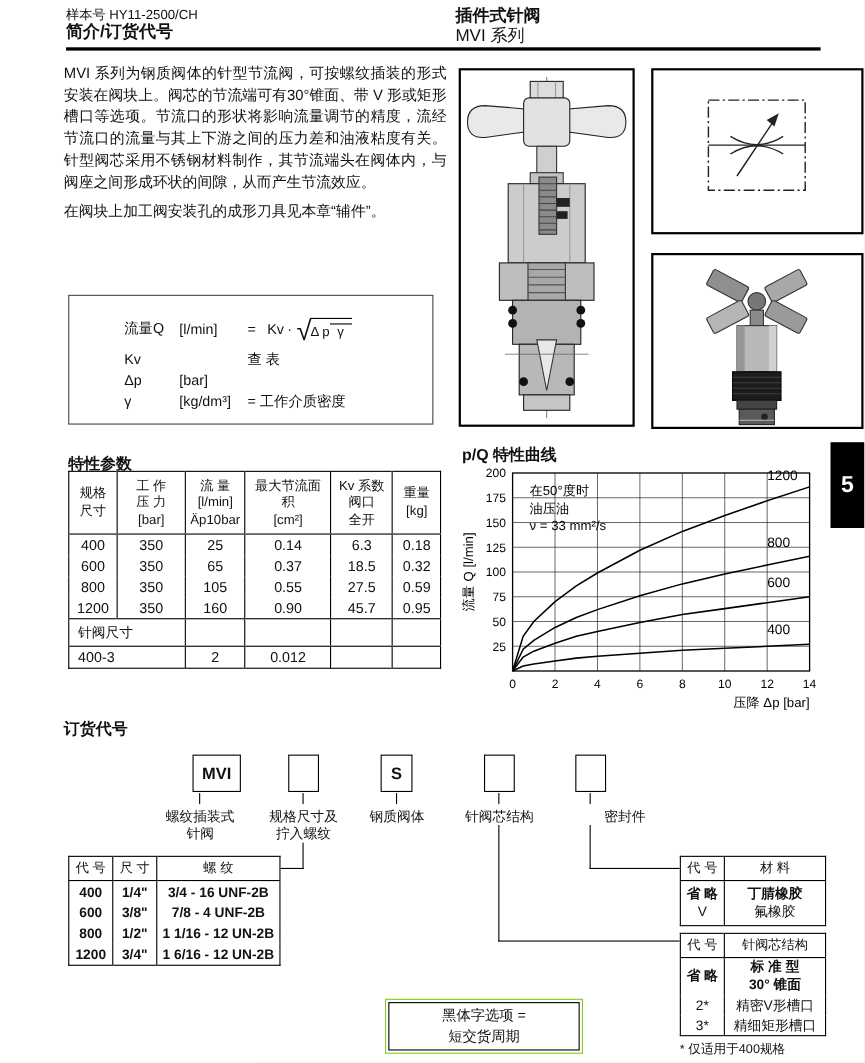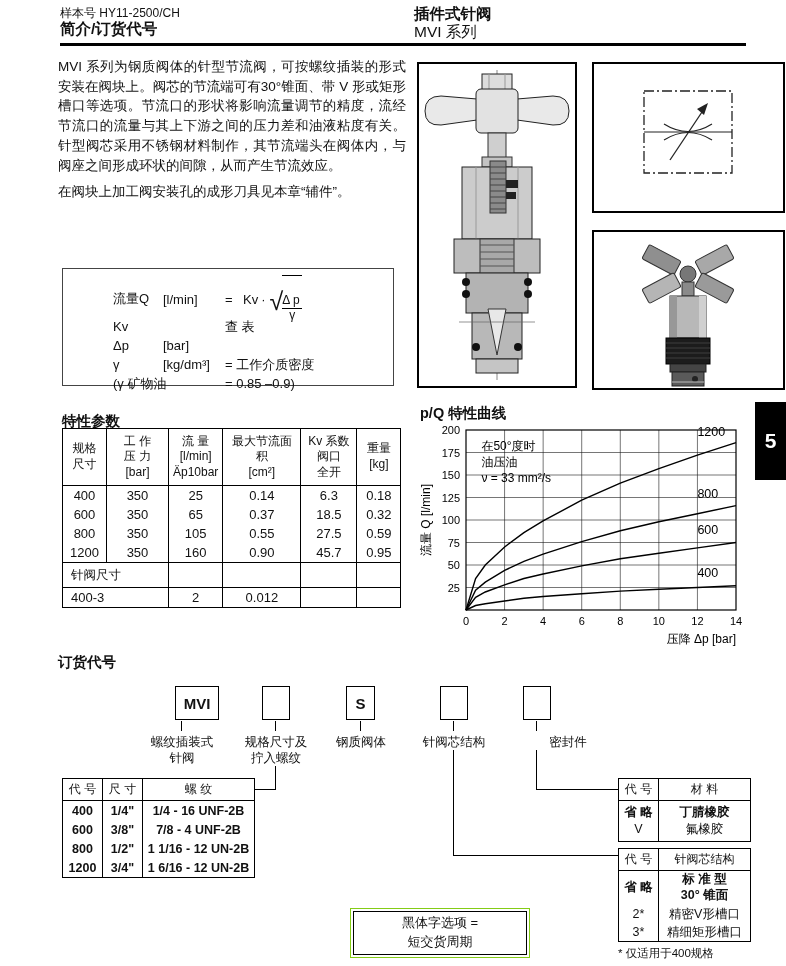--- a/index.html
+++ b/index.html
@@ -26,22 +26,22 @@
   .fbox{left:62px;top:268px;width:332px;height:118px;border:1px solid #444;box-sizing:border-box;
         padding:12px 0 0 50px;font-size:13px}
   .f-row{display:flex;align-items:center;height:19px}
   .f-row.r1{height:36px}
   .f-l{width:50px}
   .f-u{width:62px}
   .f-l5{width:112px}
   .f-eq{width:18px}
   .f-dot{margin:0 1px 0 3px}
   .f-rad{font-size:25px;font-weight:400;margin-left:3px;transform:translateY(2px)}
-  .f-frac{display:inline-flex;flex-direction:column;align-items:flex-start;border-top:1.6px solid #000;
-          font-size:12px;line-height:1.15;padding-top:18px;margin-left:-1px}
+  .f-frac{display:inline-flex;flex-direction:row;align-items:flex-end;border-top:1.6px solid #000;
+          font-size:12px;line-height:1.15;padding-top:4px;margin-left:-1px}
   .f-den{border-top:1px solid #000;padding:0 7px}
 
   
   .fig{position:absolute;border:2px solid #000;background:#fff;box-sizing:border-box}
   .fig svg{display:block;width:100%;height:100%}
   .fig-main{left:417px;top:62px;width:160px;height:326px}
   .fig-sym{left:592px;top:62px;width:193px;height:151px}
   .fig-photo{left:592px;top:230px;width:193px;height:160px}
 
   
@@ -134,24 +134,20 @@
       <span>查 表</span>
     </div>
     <div class="f-row">
       <span class="f-l">Δp</span>
       <span class="f-u">[bar]</span>
     </div>
     <div class="f-row">
       <span class="f-l">γ</span>
       <span class="f-u">[kg/dm³]</span>
       <span>= 工作介质密度</span>
-    </div>
-    <div class="f-row">
-      <span class="f-l5">(γ 矿物油</span>
-      <span>= 0.85 –0.9)</span>
     </div>
   </div>
 
   <div class="fig fig-main">
     <svg viewBox="0 0 156 322">
       <line x1="78" y1="6" x2="78" y2="316" stroke="#555" stroke-width="0.7"></line>
       <rect x="63" y="10" width="30" height="16" fill="#ddd" stroke="#222"></rect>
       <line x1="70" y1="10" x2="70" y2="26" stroke="#999"></line>
         <line x1="86" y1="10" x2="86" y2="26" stroke="#999"></line>
       <path d="M22 32 Q6 32 6 47 Q6 62 22 61 L58 56 L58 35 Z" fill="#e9e9e9" stroke="#222"></path>
@@ -401,21 +397,21 @@
       </colgroup>
     <tbody>
         <tr class="hrow">
       <th>代 号</th>
       <th>尺 寸</th>
       <th>螺 纹</th>
     </tr>
     <tr>
           <td>400</td>
           <td>1/4"</td>
-          <td>1/4 - 16 UNF-2B</td>
+          <td>3/4 - 16 UNF-2B</td>
         </tr>
     <tr>
           <td>600</td>
           <td>3/8"</td>
           <td>7/8 - 4 UNF-2B</td>
         </tr>
     <tr>
           <td>800</td>
           <td>1/2"</td>
           <td>1 1/16 - 12 UN-2B</td>

